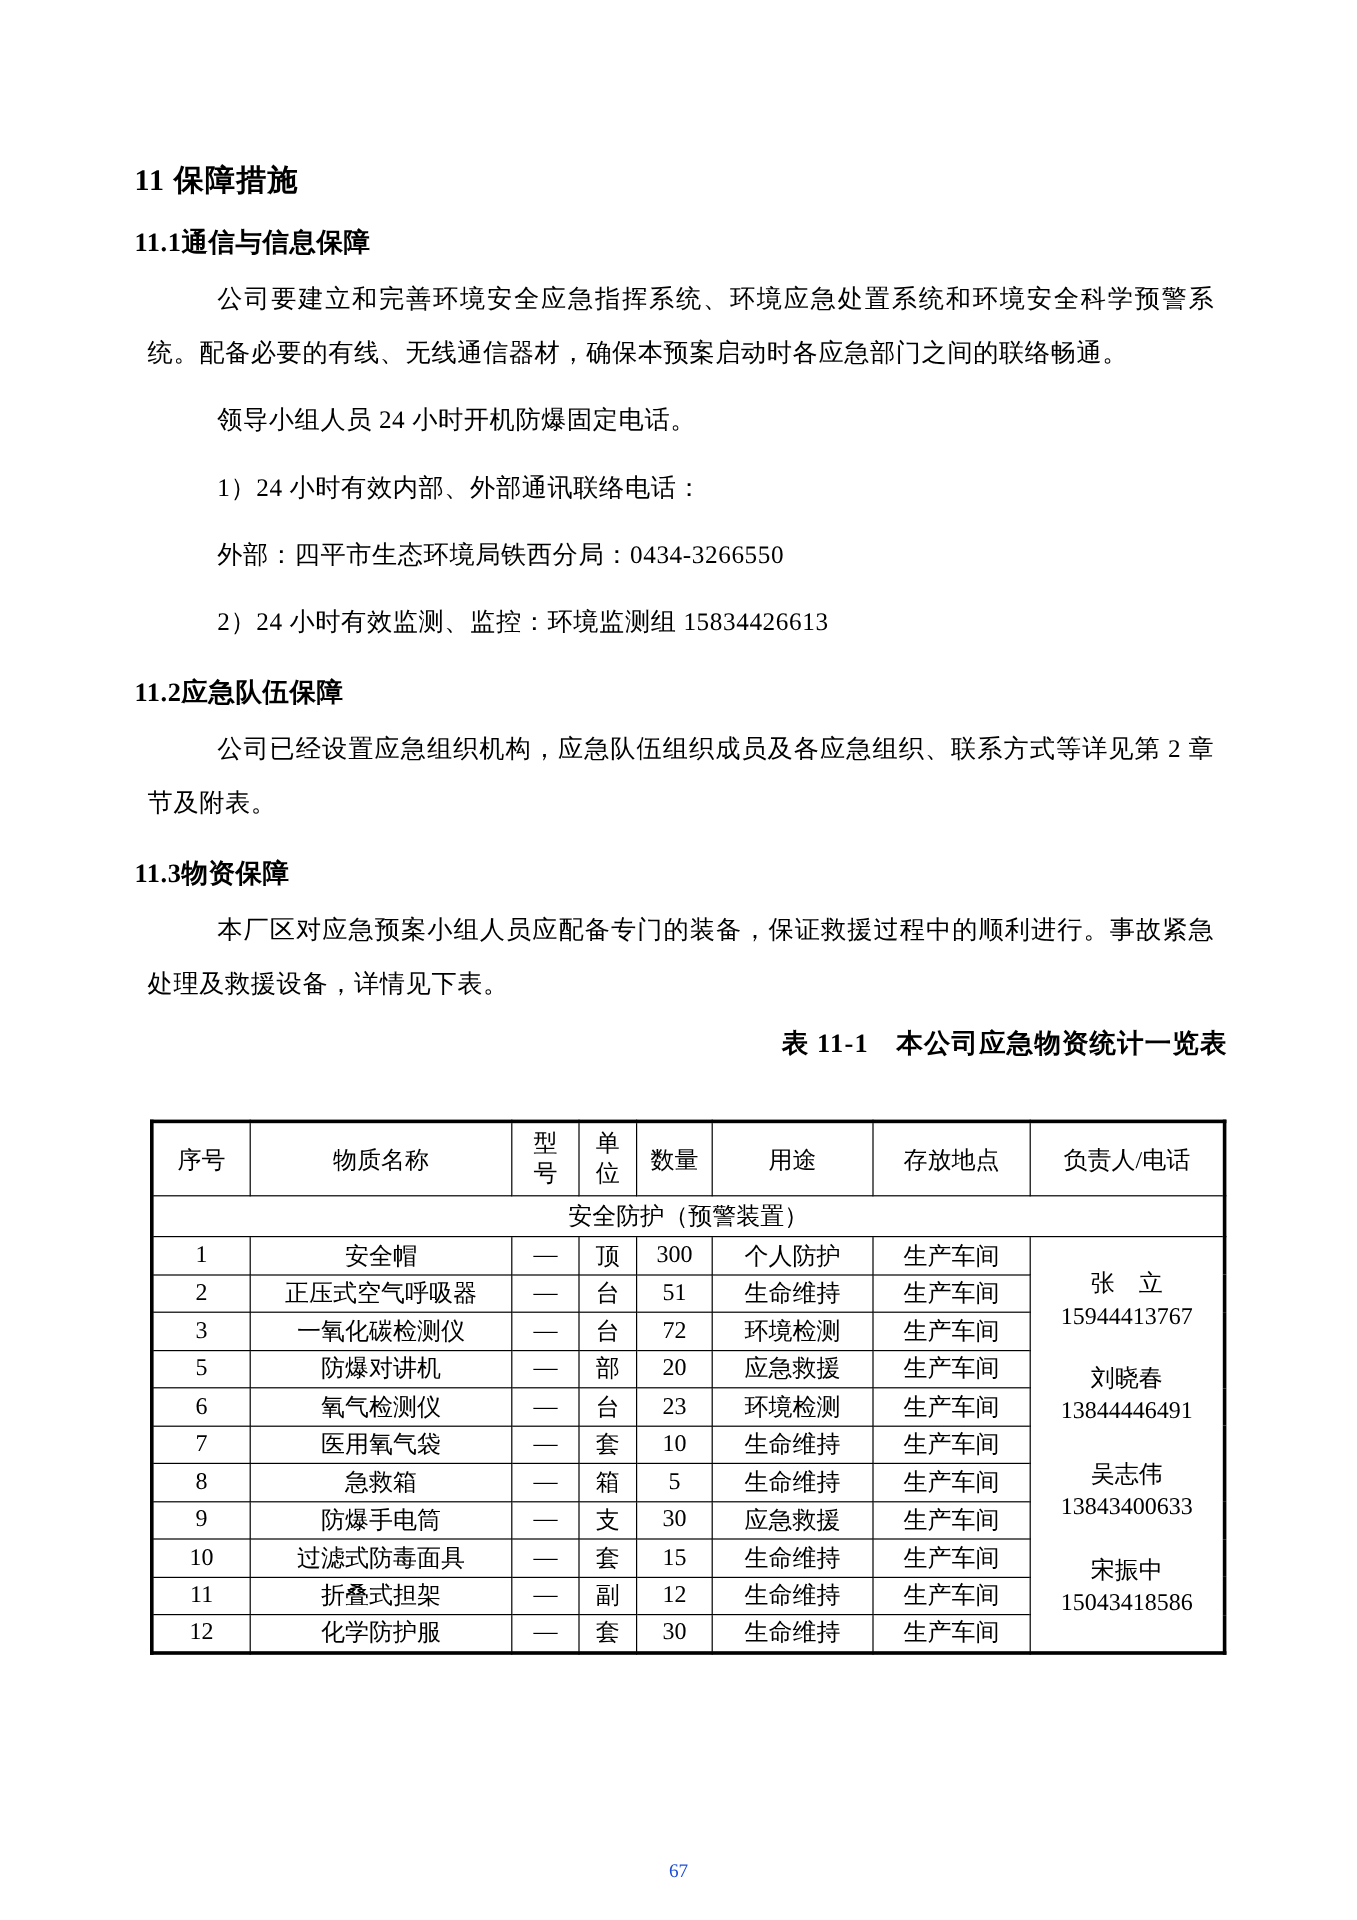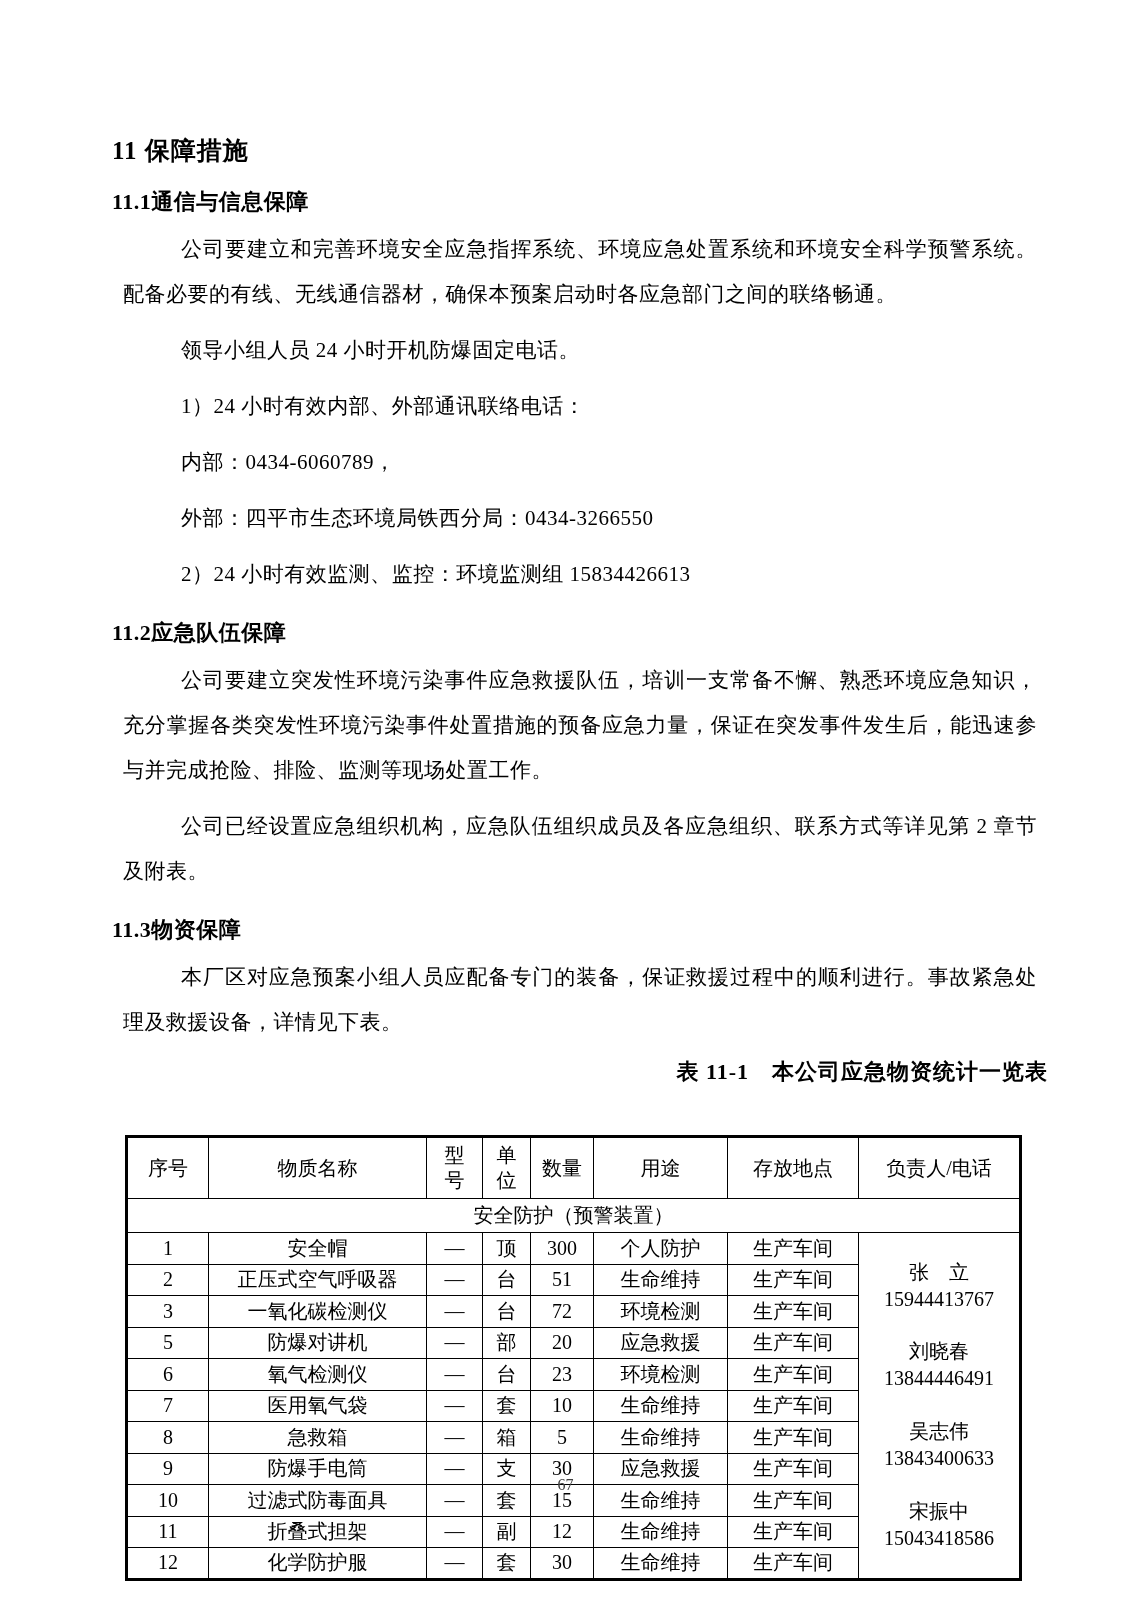--- a/index.html
+++ b/index.html
@@ -4,21 +4,21 @@
 <style>
   * { box-sizing: border-box; }
   html, body { margin: 0; padding: 0; background: #ffffff; }
   .page {
     position: relative;
     width: 1131px;
     height: 1600px;
     background: #ffffff;
     color: #000000;
     font-family: "Liberation Serif", "DejaVu Serif", serif;
-    padding: 136px 83px 0 112px;
+    padding: 136px 108px 0 112px;
     overflow: hidden;
   }
   h1.chapter {
     font-size: 25px;
     font-weight: bold;
     margin: 0 0 22px 0;
     line-height: 30px;
     letter-spacing: 1px;
   }
   h2.section {
@@ -78,44 +78,42 @@
     flex-direction: column;
     justify-content: space-evenly;
     align-items: center;
   }
   .contact-group { text-align: center; }
   .contact-name { font-size: 20px; line-height: 27px; }
   .contact-phone { font-size: 20px; line-height: 27px; }
   .page-number {
     position: absolute;
     left: 0;
-    top: 1476px;
+    top: 1551px;
     width: 100%;
     text-align: center;
     font-size: 16px;
-    color: #404040;
+    color: #1d4ed8;
   }
 </style>
 </head>
 <body>
 
 <div class="page">
 
   <h1 class="chapter">11 保障措施</h1>
 
   <h2 class="section first">11.1通信与信息保障</h2>
   <p class="body ind">公司要建立和完善环境安全应急指挥系统、环境应急处置系统和环境安全科学预警系统。配备必要的有线、无线通信器材，确保本预案启动时各应急部门之间的联络畅通。</p>
   <p class="body ind">领导小组人员 24 小时开机防爆固定电话。</p>
   <p class="body ind">1）24 小时有效内部、外部通讯联络电话：</p>
-  <p class="body ind">内部：0434-6060789，</p>
   <p class="body ind">外部：四平市生态环境局铁西分局：0434-3266550</p>
   <p class="body ind">2）24 小时有效监测、监控：环境监测组 15834426613</p>
 
   <h2 class="section">11.2应急队伍保障</h2>
-  <p class="body ind">公司要建立突发性环境污染事件应急救援队伍，培训一支常备不懈、熟悉环境应急知识，充分掌握各类突发性环境污染事件处置措施的预备应急力量，保证在突发事件发生后，能迅速参与并完成抢险、排险、监测等现场处置工作。</p>
   <p class="body ind">公司已经设置应急组织机构，应急队伍组织成员及各应急组织、联系方式等详见第 2 章节及附表。</p>
 
   <h2 class="section">11.3物资保障</h2>
   <p class="body ind">本厂区对应急预案小组人员应配备专门的装备，保证救援过程中的顺利进行。事故紧急处理及救援设备，详情见下表。</p>
 
   <div class="table-caption">表 11-1　本公司应急物资统计一览表</div>
 
   <table class="supplies">
     <colgroup>
         <col style="width: 82px;">

